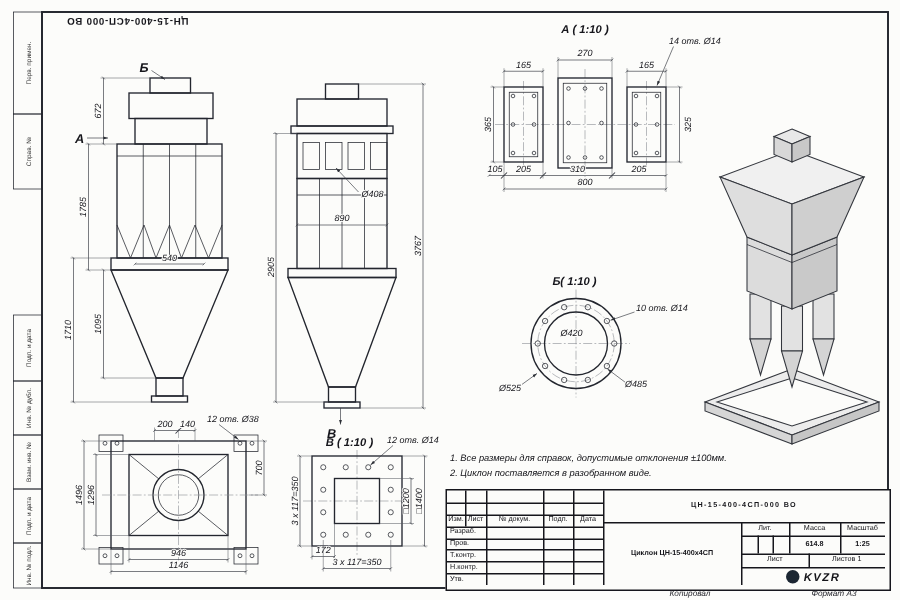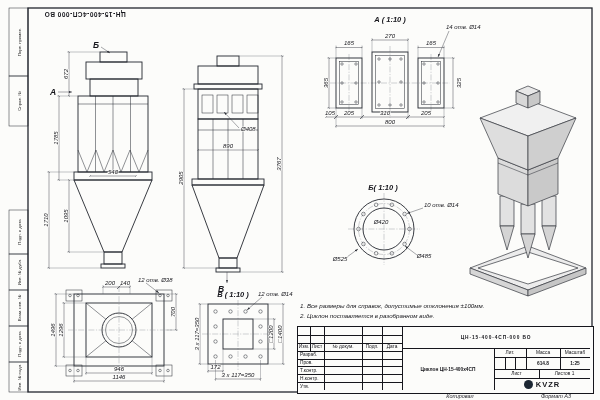--- a/index.html
+++ b/index.html
@@ -27,21 +27,21 @@
   .tb .c{position:absolute;display:flex;align-items:center;justify-content:center;text-align:center;overflow:hidden;font-size:4.8px}
   .tb .c.la{justify-content:flex-start;padding-left:2px}
   .tb .vl{position:absolute;width:1px;background:#16161c}
   .tb .hl{position:absolute;height:1px;background:#16161c}
   .docnum{font-size:9px;font-weight:bold;letter-spacing:0.9px}
   .prodname{font-size:7px;font-weight:bold}
   .val{font-size:6.5px;font-weight:bold}
   .hc{font-size:4.2px}
   .role{font-size:4.6px}
   .logo-mark{width:9px;height:9px;border-radius:50%;background:#1c2733;display:inline-block;margin-right:3px}
-  .logo-text{font-size:7.5px;font-weight:bold;letter-spacing:1px}
+  .logo-text{font-size:7.5px;font-weight:bold;font-style:italic;letter-spacing:1px}
   .bstamp{position:absolute;top:393px;font-size:5.5px;font-style:italic;color:#2a2a30;text-align:center}
 </style>
 </head>
 <body>
 
 <div class="sheet">
 
 <svg width="600" height="400" viewBox="0 0 600 400">
   <defs>
     <marker id="tick" markerWidth="6" markerHeight="6" refX="3" refY="3" orient="auto">

